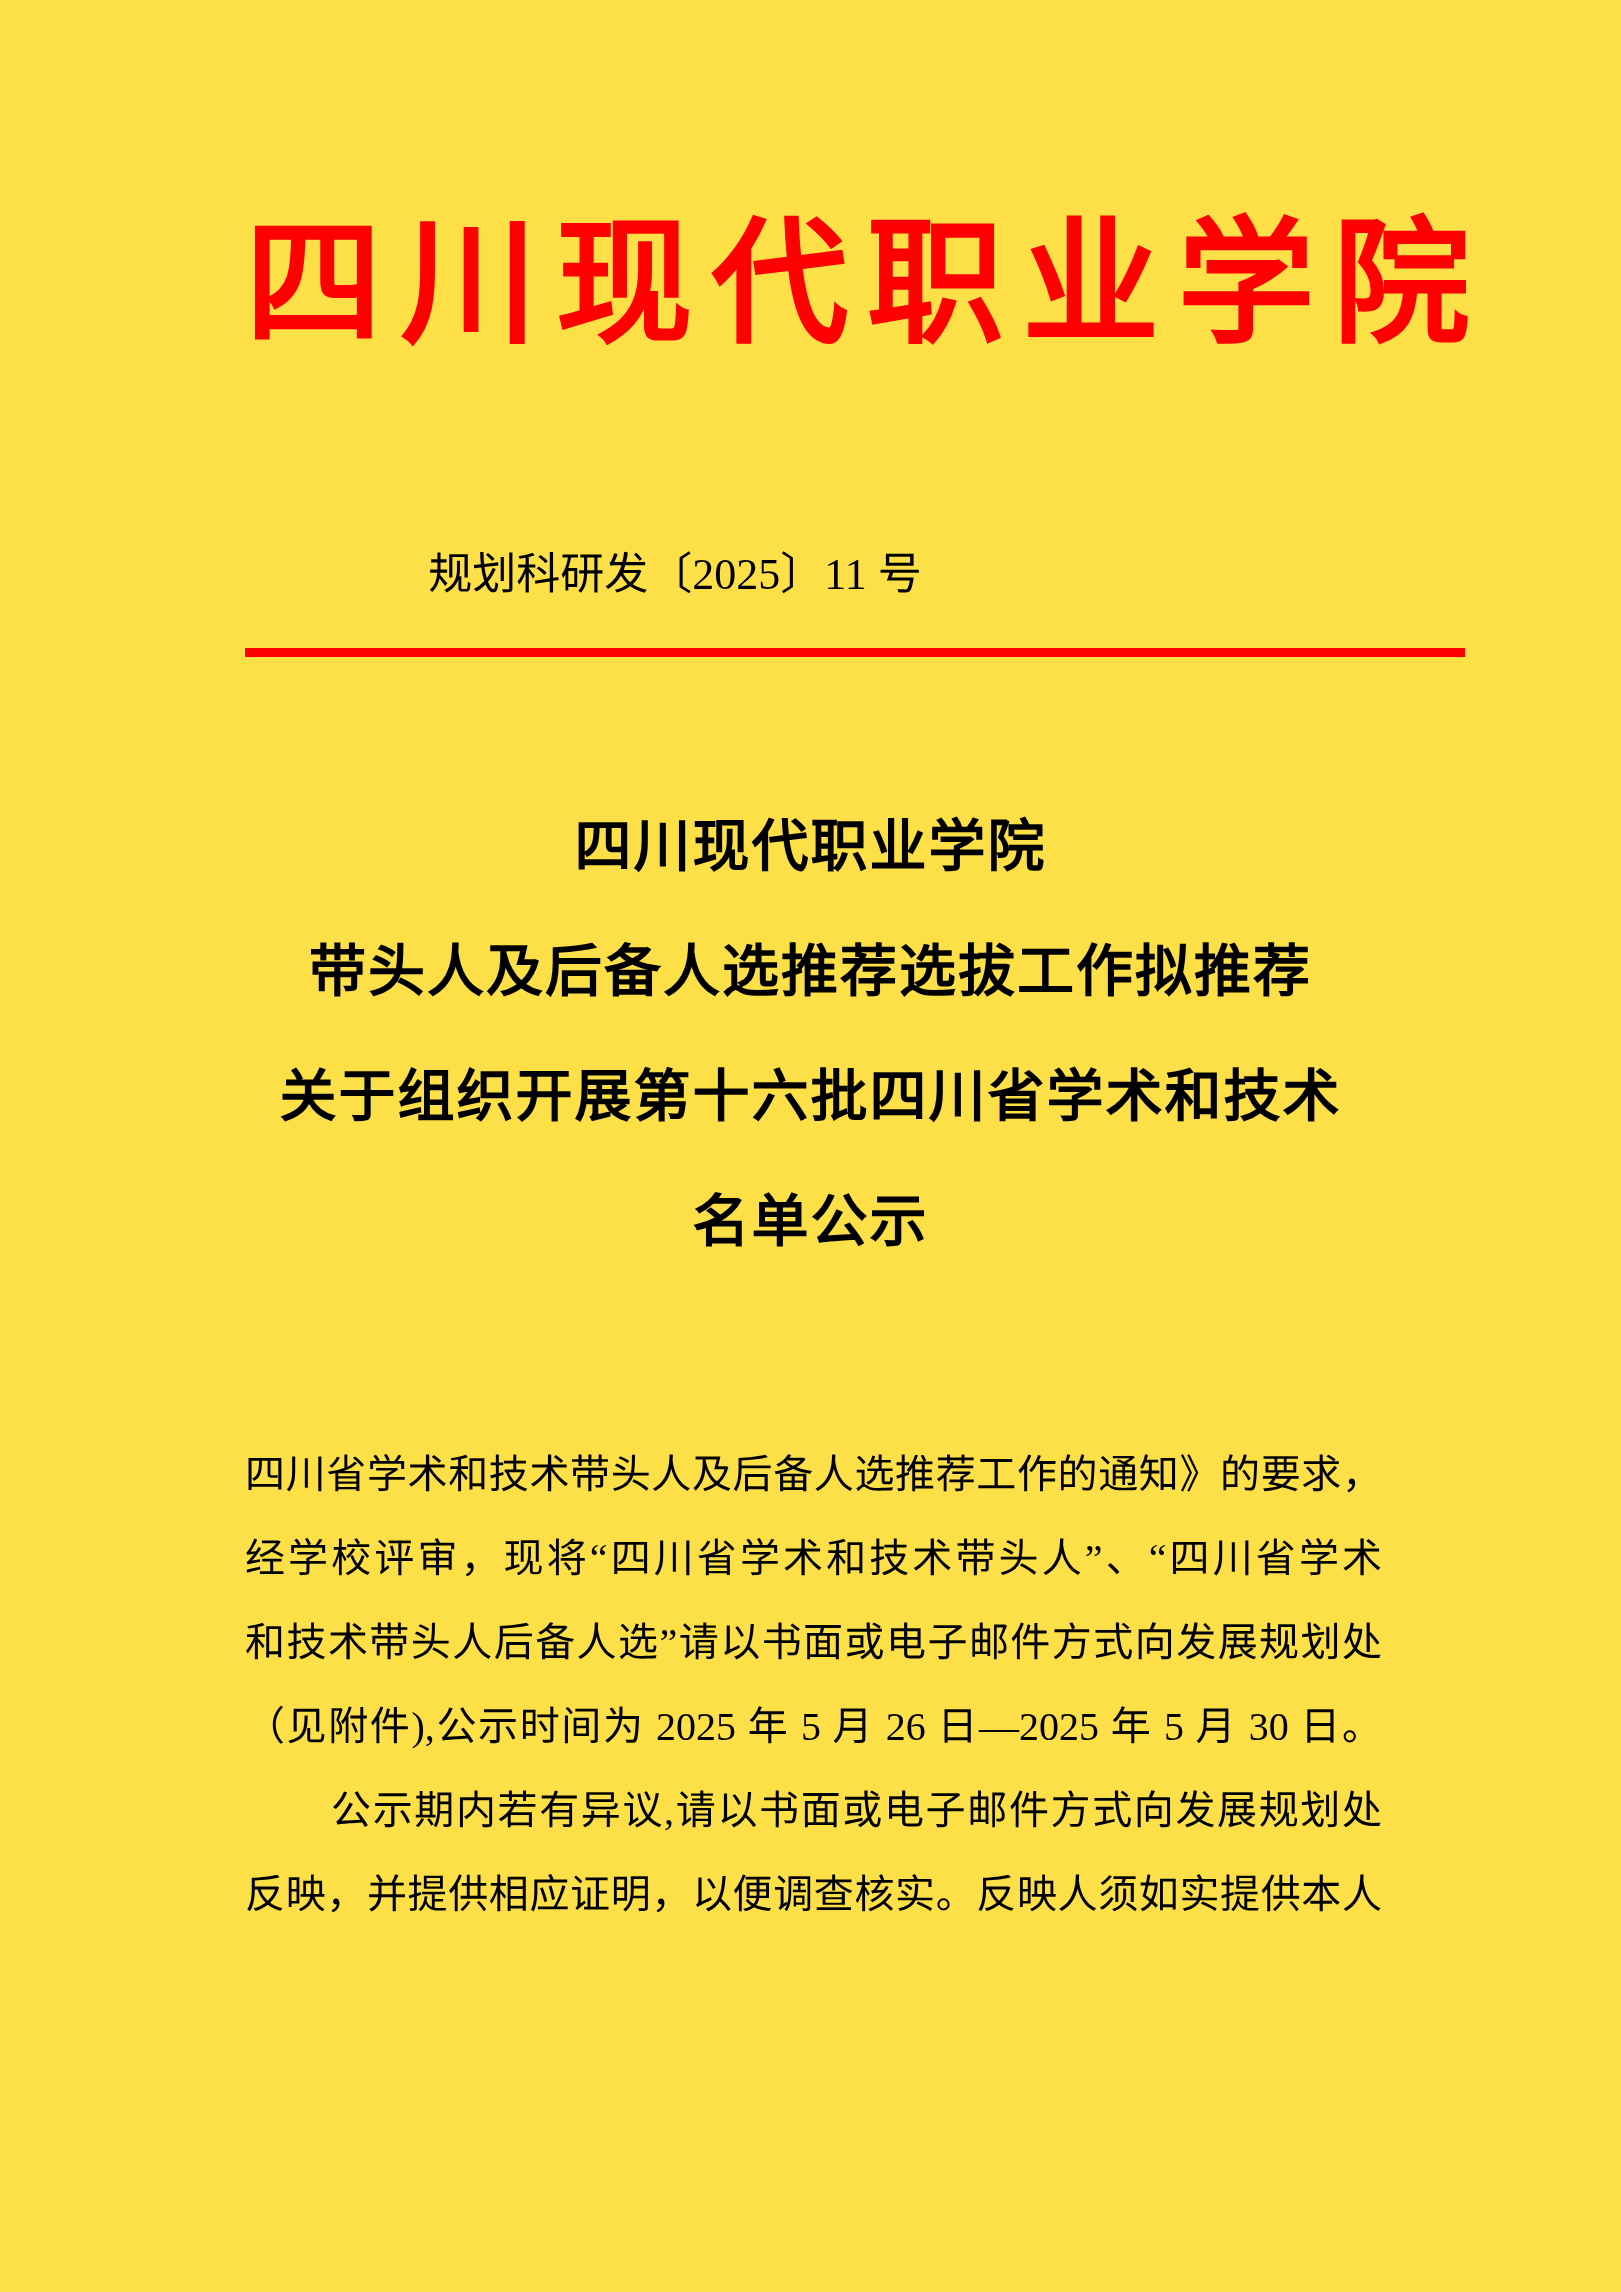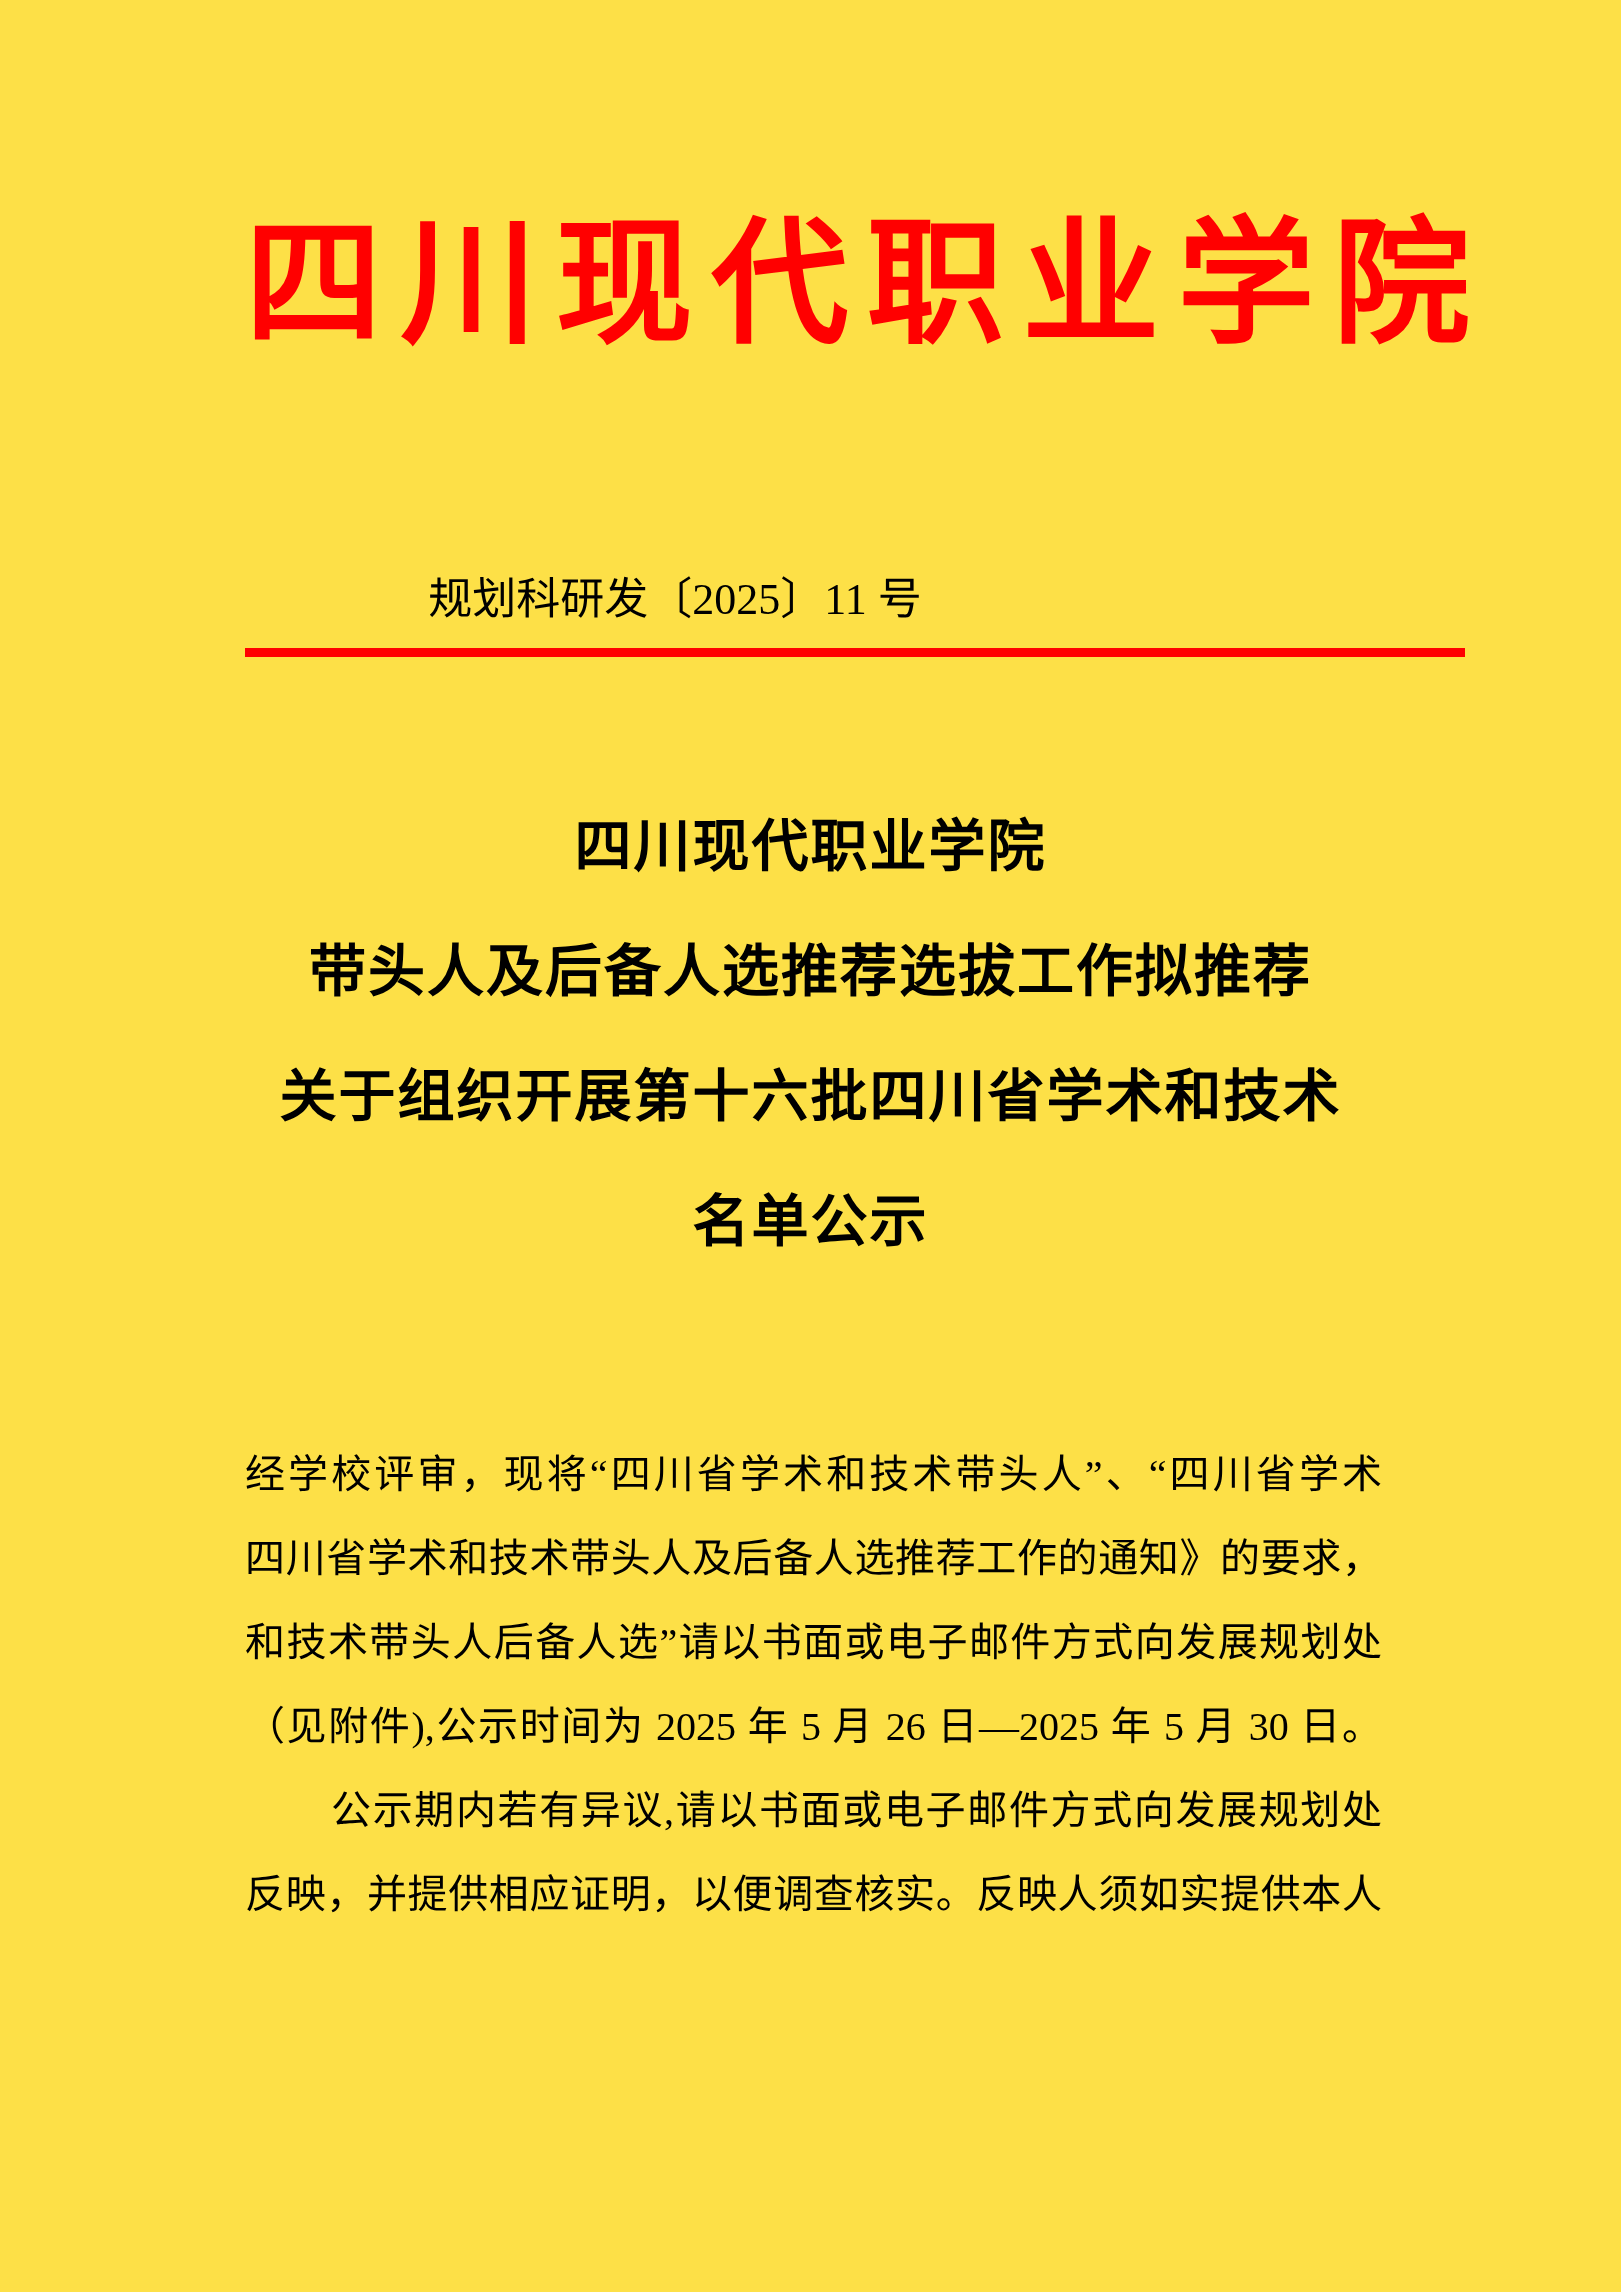--- a/index.html
+++ b/index.html
@@ -36,21 +36,20 @@
   
   .doc-number {
     position: absolute;
     top: 545px;
     left: 0;
     width: 1350px;
     text-align: center;
     font-size: 44px;
     line-height: 59px;
     color: #000000;
-    margin-top: 25px;
   }
 
   
   .red-rule {
     position: absolute;
     top: 648px;
     left: 245px;
     width: 1220px;
     height: 8.8px;
     background: #ff0000;
@@ -101,22 +100,22 @@
   <div class="red-rule"></div>
 
   <div class="doc-title">
     <div>四川现代职业学院</div>
     <div>带头人及后备人选推荐选拔工作拟推荐</div>
     <div>关于组织开展第十六批四川省学术和技术</div>
     <div>名单公示</div>
   </div>
 
   <div class="doc-body">
+    <div class="body-line">四川省学术和技术带头人及后备人选推荐工作的通知》的要求，</div>
     <div class="body-line">经学校评审，现将“四川省学术和技术带头人”、“四川省学术</div>
-    <div class="body-line">四川省学术和技术带头人及后备人选推荐工作的通知》的要求，</div>
     <div class="body-line">和技术带头人后备人选”请以书面或电子邮件方式向发展规划处</div>
     <div class="body-line">（见附件),公示时间为 2025 年 5 月 26 日—2025 年 5 月 30 日。</div>
     <div class="body-line indent">公示期内若有异议,请以书面或电子邮件方式向发展规划处</div>
     <div class="body-line">反映，并提供相应证明，以便调查核实。反映人须如实提供本人</div>
   </div>
 
 </div>
 
 
 </body></html>

